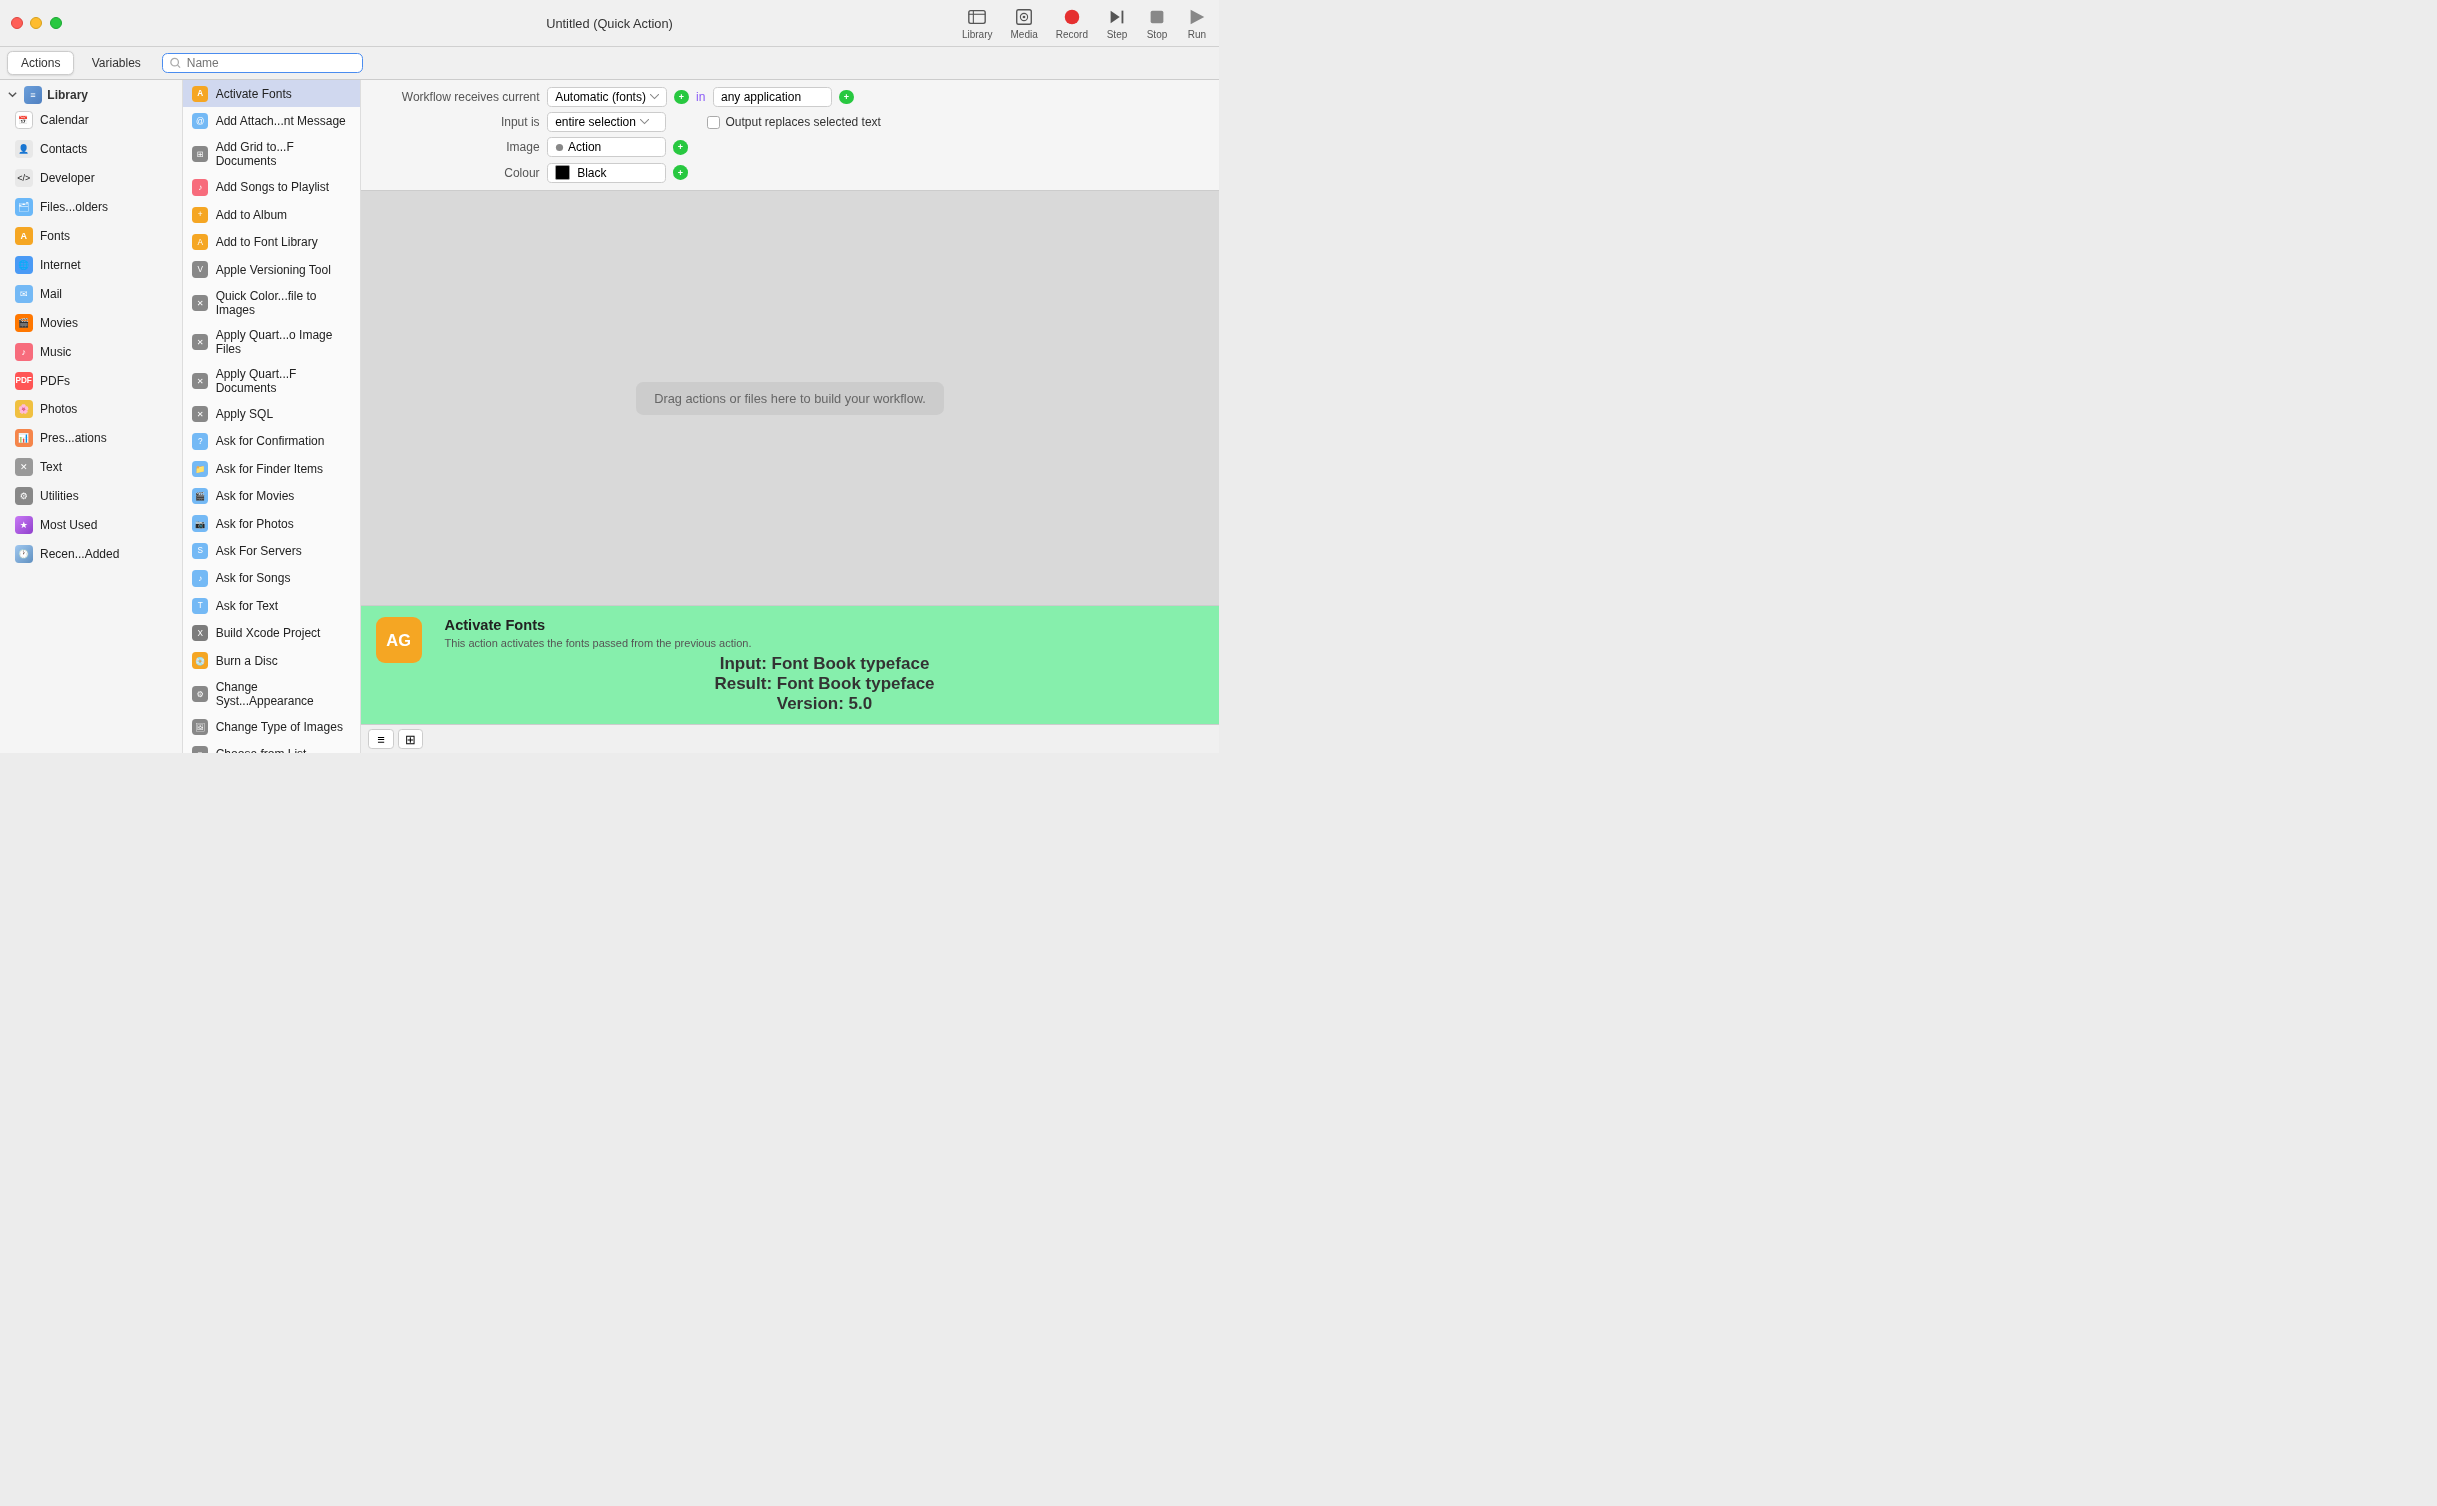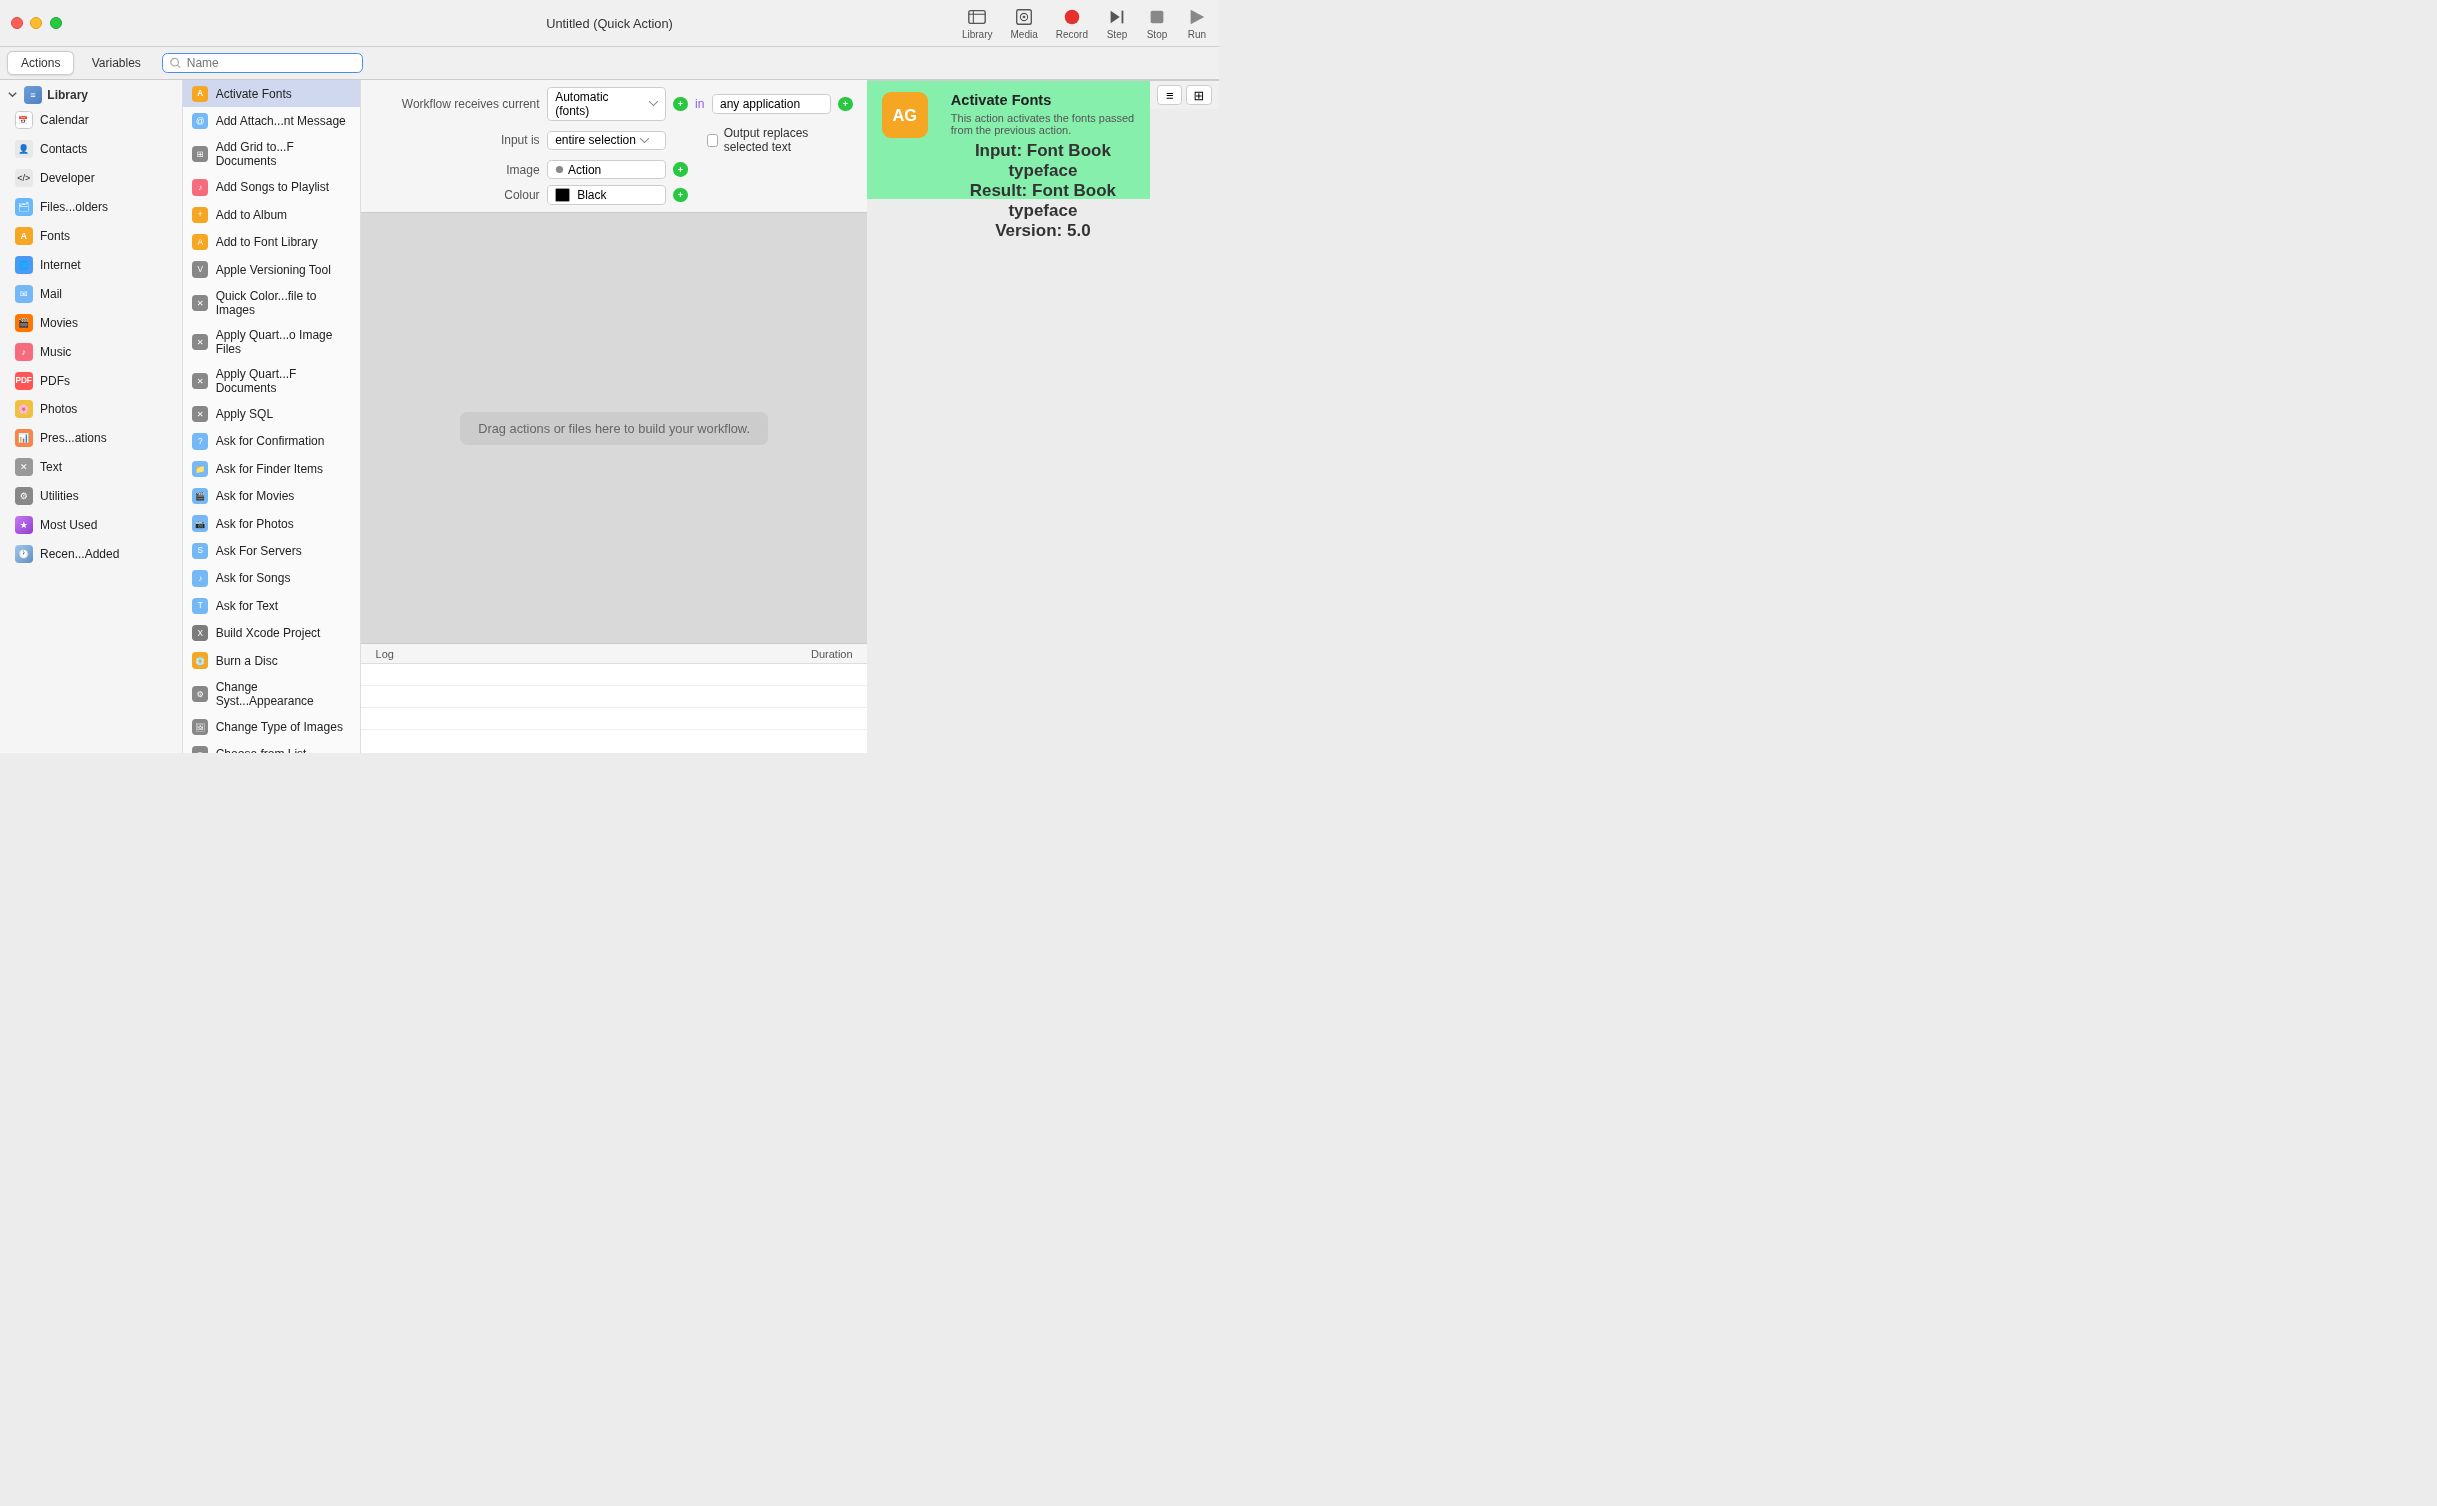--- a/index.html
+++ b/index.html
@@ -626,21 +626,21 @@
       <div class="action-icon" style="background:#888;color:white;font-size:8.2px;">🖼</div>
       <span>Change Type of Images</span>
     </div>
     <div class="action-item">
       <div class="action-icon" style="background:#888;color:white;font-size:8.2px;">≡</div>
       <span>Choose from List</span>
     </div>
 
   </div>
 
-  <div style="flex:1; display:flex; flex-direction:row; overflow:hidden;">
+  <div style="flex:1; display:flex; flex-direction:column; overflow:hidden;">
     <div class="workflow-area">
 
       <div class="workflow-header">
         <div class="workflow-row">
           <label>Workflow receives current</label>
           <div class="workflow-select">
             <span>Automatic (fonts)</span>
             <svg width="9" height="5.5" viewBox="0 0 10 6" fill="none">
                 <polyline points="0,0 5,5 10,0" stroke="#888" stroke-width="1.2"></polyline>
               </svg>
@@ -682,31 +682,20 @@
             <span>Black</span>
           </div>
           <div class="green-dot">+</div>
         </div>
       </div>
 
       <div class="workflow-middle">
         <div class="drag-hint">Drag actions or files here to build your workflow.</div>
       </div>
 
-      <div class="log-area">
-        <div class="log-header">
-          <div class="log-col">Log</div>
-          <div class="log-col log-col-duration">Duration</div>
-        </div>
-        <div class="log-rows">
-          <div class="log-row"></div>
-          <div class="log-row"></div>
-          <div class="log-row"></div>
-        </div>
-      </div>
     </div>
 
     <div class="bottom-panel">
       <div class="action-info-icon" style="background:#f5a623; color:white; font-weight:bold; font-size:16.4px;">
         <span>AG</span>
       </div>
       <div class="action-info-content">
         <div class="action-info-title">Activate Fonts</div>
         <div class="action-info-desc">This action activates the fonts passed from the previous action.</div>
         <div class="action-info-meta">

